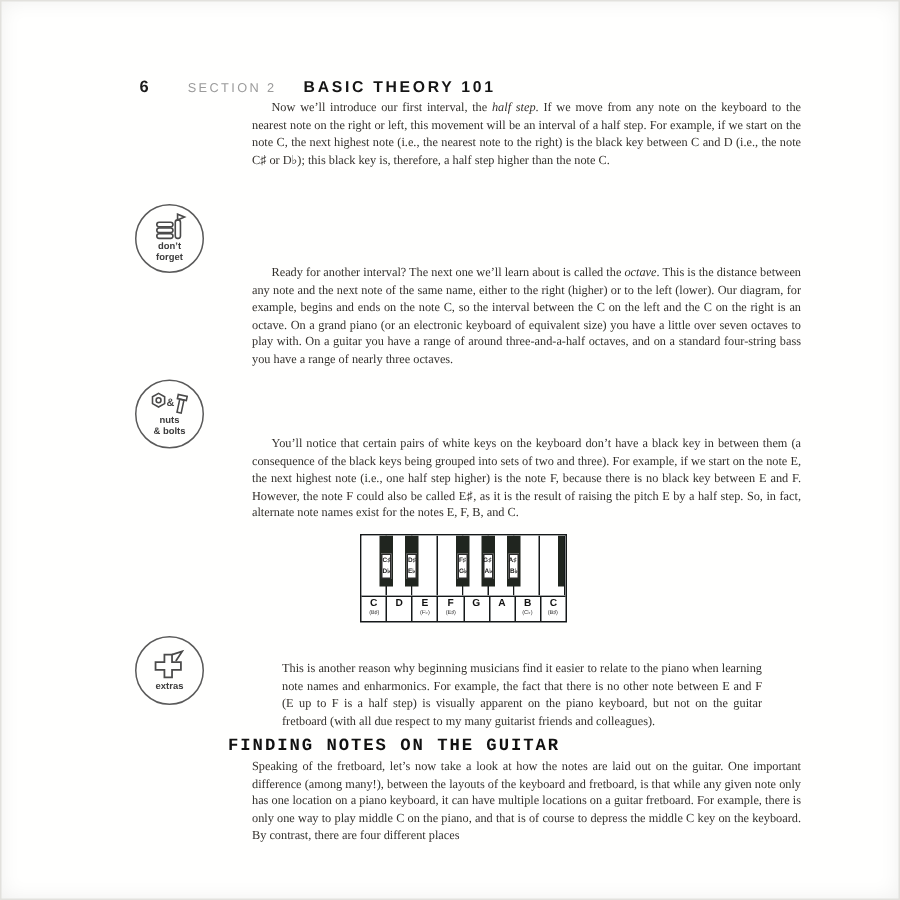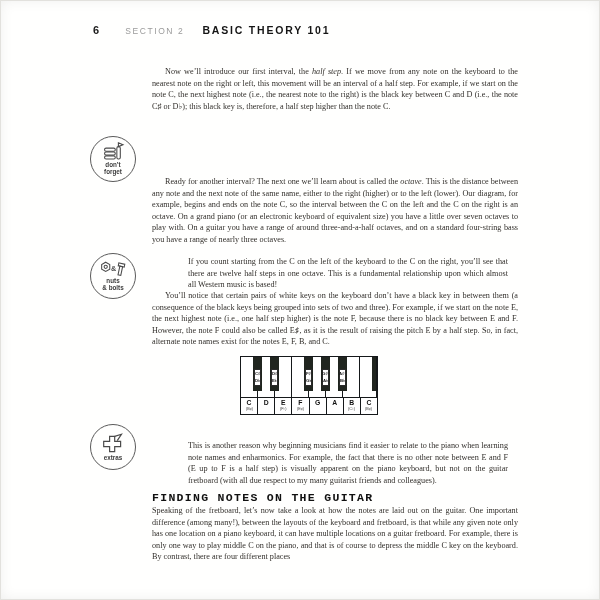--- a/index.html
+++ b/index.html
@@ -7,25 +7,25 @@
     position:relative; width:600px; height:600px; background:#fffffe;
     font-family:"Liberation Serif", serif; color:#33302c;
     box-shadow: inset 0 0 0 1px #e2e1dd, inset 0 0 14px rgba(0,0,0,0.07);
     overflow:hidden;
   }
 
   
   .page-header { position:absolute; top:24px; left:93px; display:flex; align-items:baseline; font-family:"Liberation Sans", sans-serif; }
   .page-num { font-weight:bold; font-size:11px; color:#1c1c1c; }
   .section-label { margin-left:26px; font-size:8.5px; letter-spacing:1.6px; color:#9b9b9b; }
-  .book-title { margin-left:18px; font-weight:bold; font-size:10.5px; letter-spacing:1.8px; color:#151515; }
+  .book-title { margin-left:18px; font-weight:bold; font-size:10.5px; letter-spacing:1.8px; color:#151515;margin-top:28px; }
 
   
   .body-text { position:absolute; margin:0; font-size:8.2px; line-height:11.6px; text-align:justify; color:#33302c; }
-  .main-para { left:152px; width:366px; }
+  .main-para { left:168px; width:366px; }
   .indent { text-indent:13px; }
   .icon-para { left:188px; width:320px; }
   .pos-p1 { top:66px; }
   .pos-p2 { top:131px; }
   .pos-p3 { top:176px; }
   .pos-p4 { top:256px; }
   .pos-p5 { top:290px; }
   .pos-p6 { top:440px; }
   .pos-p7 { top:505px; }
   em { font-style:italic; }
@@ -100,21 +100,20 @@
           <rect x="23.5" y="6.5" width="3.5" height="11"></rect>
         </g>
       </g>
       <text x="13.5" y="12" font-family="Liberation Sans, sans-serif" font-size="9" font-weight="bold" fill="#4a4a4a">&amp;</text>
     </svg>
     <div class="mi-label">
       <div>nuts</div>
       <div>&amp; bolts</div>
     </div>
   </div>
-  <p class="body-text icon-para pos-p4">If you count starting from the C on the left of the keyboard to the C on the right, you’ll see that there are twelve half steps in one octave. This is a fundamental relationship upon which almost all Western music is based!</p>
 
   <p class="body-text main-para indent pos-p5">You’ll notice that certain pairs of white keys on the keyboard don’t have a black key in between them (a consequence of the black keys being grouped into sets of two and three). For example, if we start on the note E, the next highest note (i.e., one half step higher) is the note F, because there is no black key between E and F. However, the note F could also be called E♯, as it is the result of raising the pitch E by a half step. So, in fact, alternate note names exist for the notes E, F, B, and C.</p>
 
   <div class="keyboard">
     <div class="kb-area">
       <div class="wk"></div>
       <div class="wk"></div>
       <div class="wk"></div>
       <div class="wk"></div>
       <div class="wk"></div>

